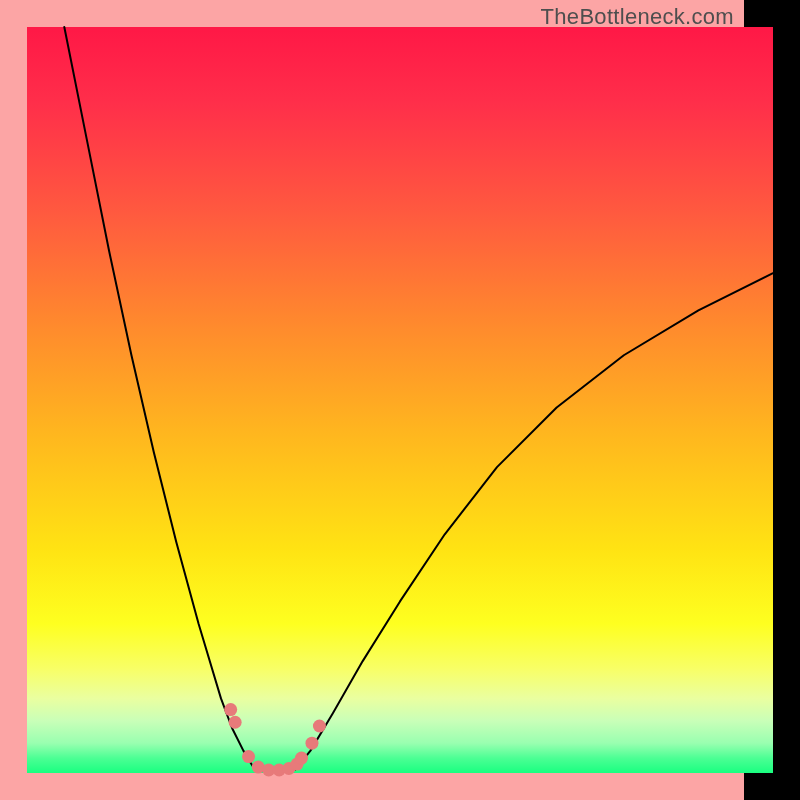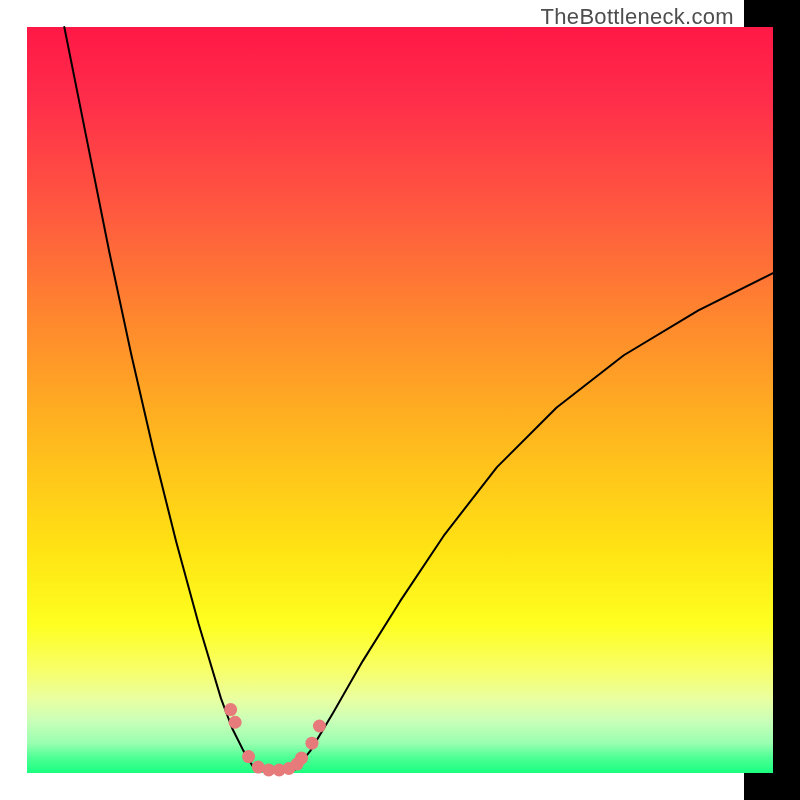--- a/index.html
+++ b/index.html
@@ -8,21 +8,21 @@
     width: 800px;
     height: 800px;
     background: #000;
     overflow: hidden;
     font-family: Arial, Helvetica, sans-serif;
   }
   .frame {
     position: relative;
     width: 744px;
     height: 800px;
-    background: #ffffff;
+    background: #fca5a5;
   }
   .plot-area {
     position: absolute;
     left: 27px;
     top: 27px;
     width: 746px;
     height: 746px;
     
     background: linear-gradient(
       to bottom,

